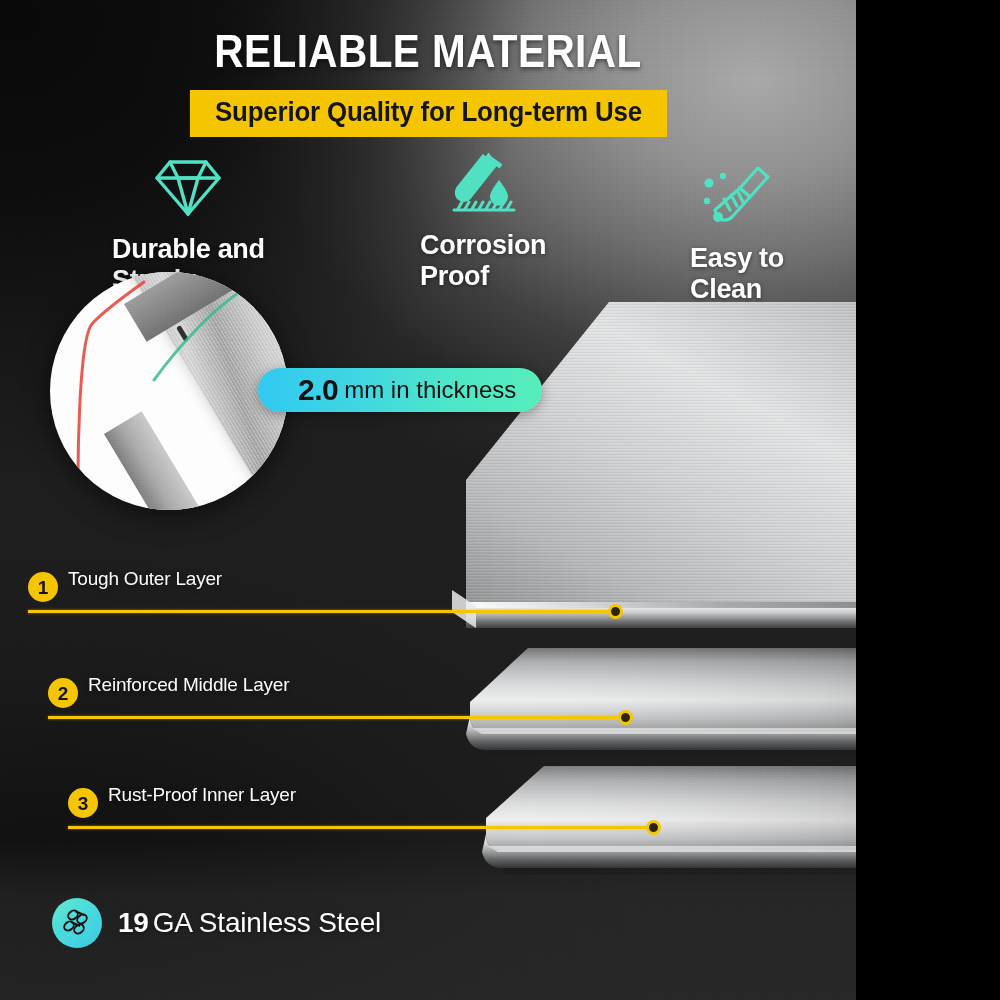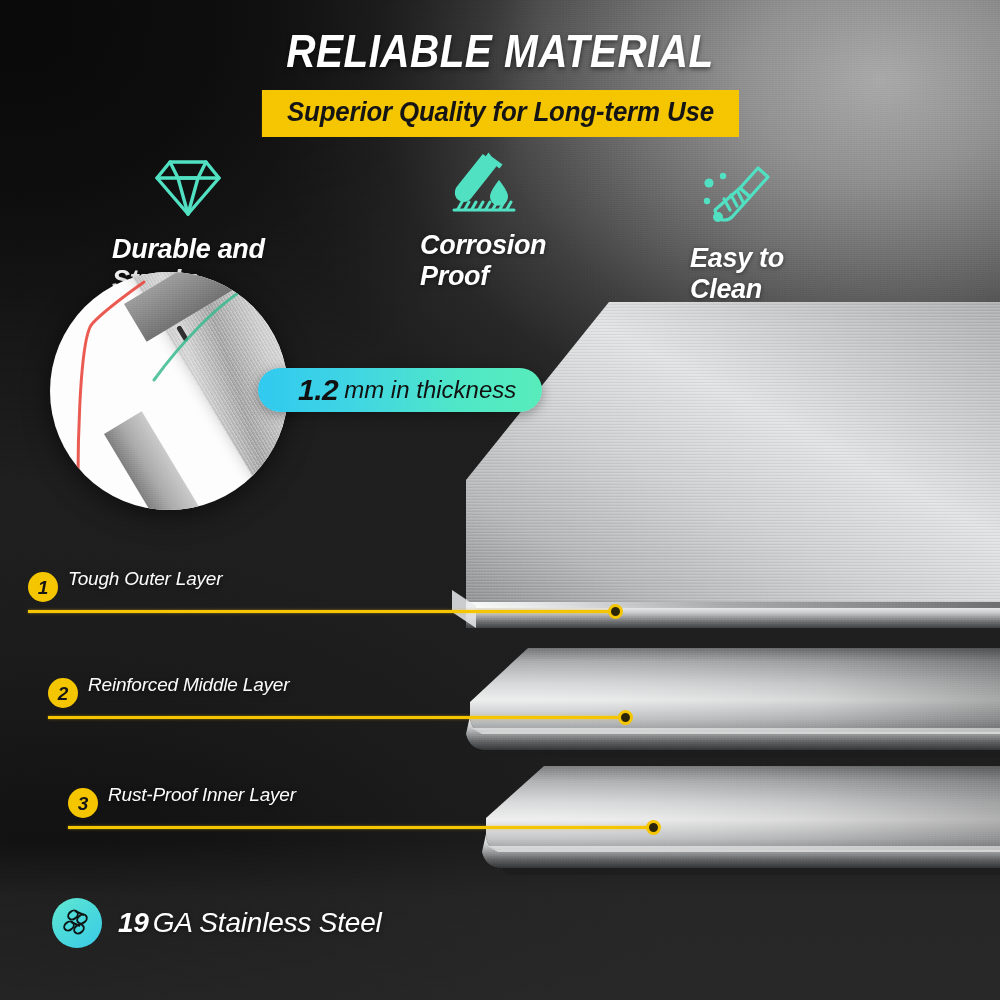--- a/index.html
+++ b/index.html
@@ -2,24 +2,23 @@
 <html><head>
 <meta charset="utf-8">
 <style>
   html,body{margin:0;padding:0;background:#000;}
   body{
     font-family:"Liberation Sans", sans-serif;
     -webkit-font-smoothing:antialiased;
   }
   #page{
     position:relative;
-    width:1000px;height:1000px;
+    width:856px;height:1000px;
     overflow:hidden;
     background:#a16207;
-    font-style:italic;
   }
 
   
   .bg-base{
     position:absolute;inset:0;
     background:
       radial-gradient(ellipse 620px 440px at 88% 8%, #a6a6a6 0%, #8d8d8d 22%, #6a6a6a 42%, #3e3e3e 64%, #262626 82%, #1d1d1d 100%),
       linear-gradient(160deg,#171717 0%,#1d1d1d 35%,#2b2b2b 60%,#3a3a3a 85%,#343434 100%);
   }
   .bg-dark-tl{
@@ -398,21 +397,21 @@
       <svg class="mag-line-red" viewBox="0 0 200 200">
         <path d="M8,196 C8,196 8,60 22,44 C34,30 74,2 74,2" fill="none" stroke="#e8453c" stroke-width="3" stroke-linecap="round" opacity="0.9"></path>
       </svg>
       <svg class="mag-line-green" viewBox="0 0 220 120">
         <path d="M84,108 C100,86 150,22 200,4" fill="none" stroke="#37b98c" stroke-width="3" stroke-linecap="round" opacity="0.85"></path>
       </svg>
     </div>
   </div>
 
   <div class="thickness">
-    <b>1.2</b>
+    <b>2.0</b>
     <span>mm in thickness</span>
   </div>
 
   <div class="callout" id="callout-0">
     <div class="badge">1</div>
     <div class="clabel">Tough Outer Layer</div>
     <div class="cline"></div>
     <div class="cdot"></div>
   </div>
 

